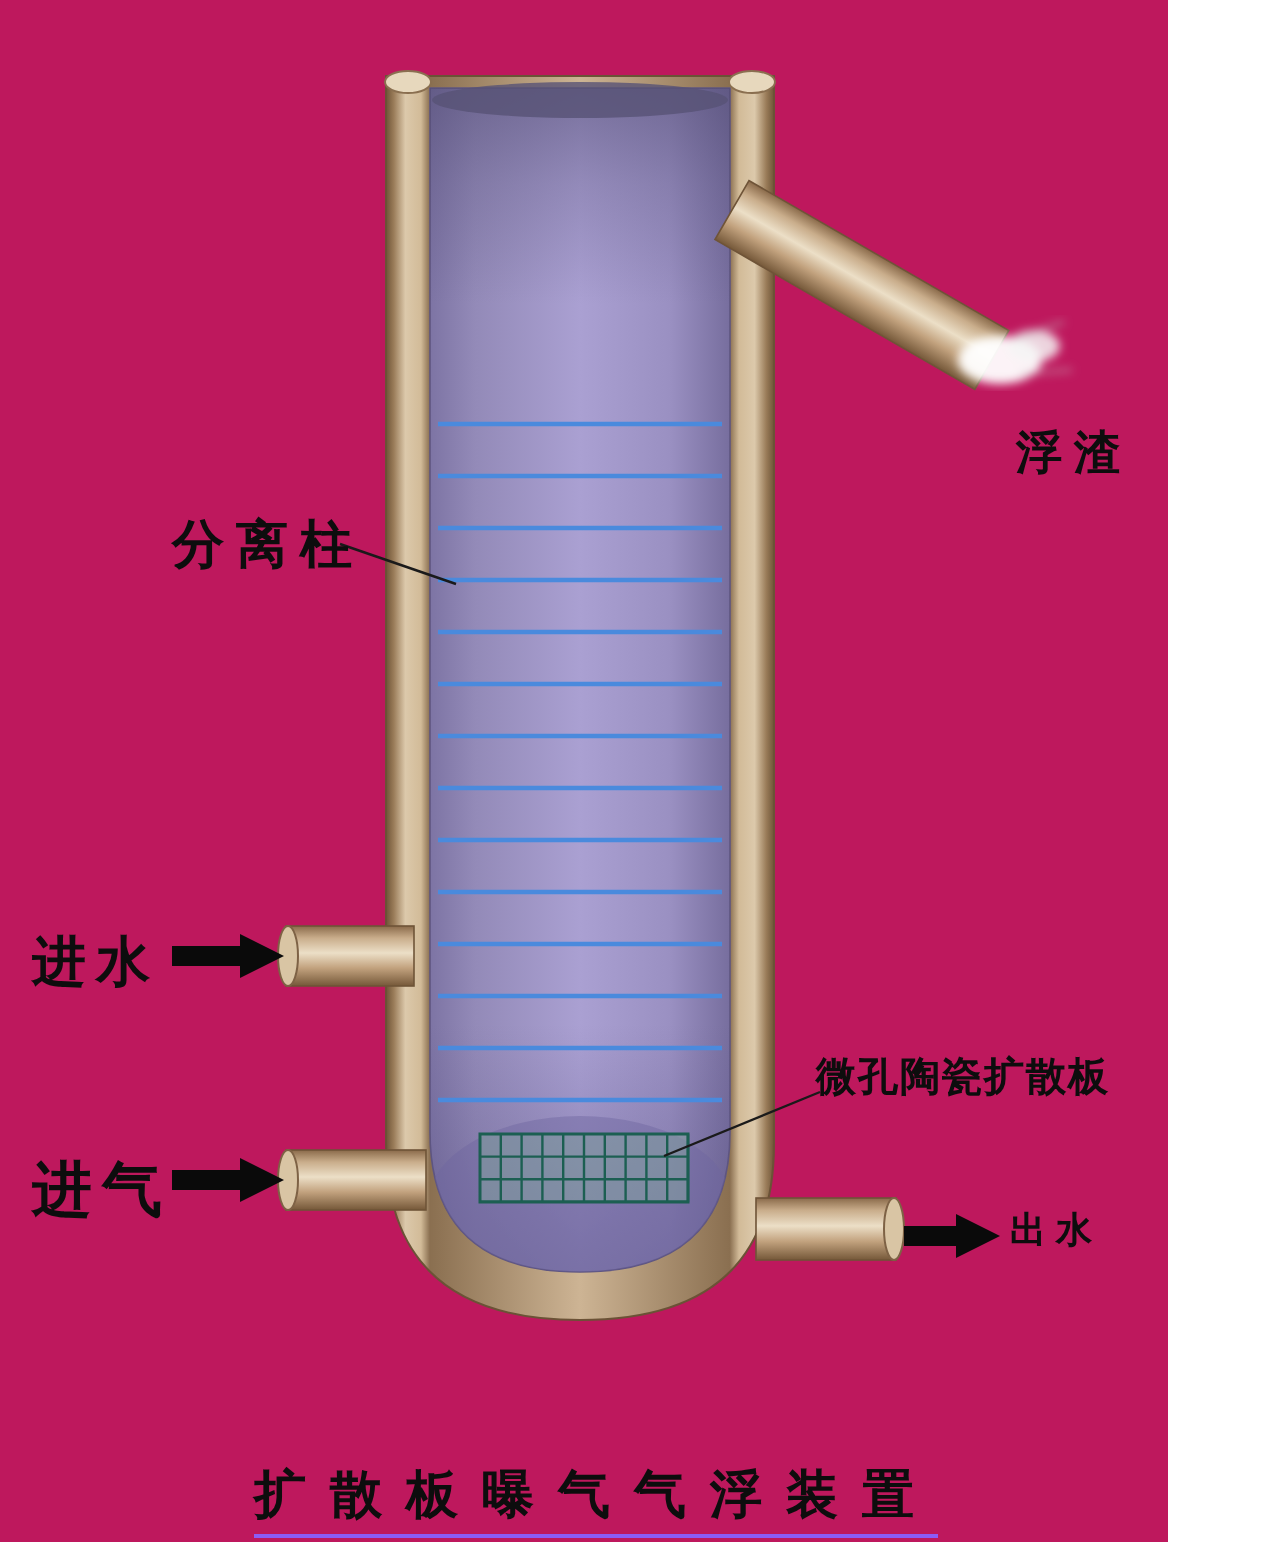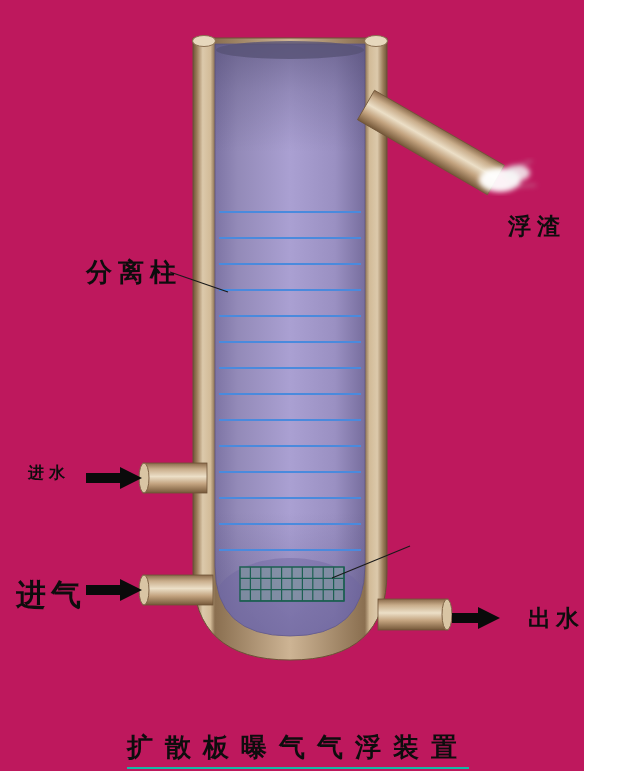--- a/index.html
+++ b/index.html
@@ -14,31 +14,31 @@
   .stage svg{position:absolute;left:0;top:0;}
   .label{
     position:absolute;
     color:#0d0d0d;
     font-weight:700;
     white-space:nowrap;
     user-select:none;
   }
   .label-scum{left:508px;top:211px;font-size:23px;letter-spacing:6px;}
   .label-sep{left:86px;top:255px;font-size:26px;letter-spacing:6px;}
-  .label-inwater{left:28px;top:463px;font-size:16px;letter-spacing:5px;}
+  .label-inwater{left:16px;top:463px;font-size:27px;letter-spacing:5px;}
   .label-inair{left:16px;top:575px;font-size:30px;letter-spacing:5px;}
   .label-plate{left:408px;top:525px;font-size:20px;letter-spacing:1px;}
-  .label-outwater{left:528px;top:603px;font-size:23px;letter-spacing:5px;}
+  .label-outwater{left:505px;top:603px;font-size:18px;letter-spacing:5px;}
   .diagram-title{
     position:absolute;
     left:127px;top:730px;
     font-size:26px;font-weight:700;
     letter-spacing:12px;
     color:#0d0d0d;
-    border-bottom:2px solid #14b8a6;
+    border-bottom:2px solid #8b5cf6;
     padding-bottom:2px;
   }
   #blue-lines line{stroke-width:2.2;}
   #plate-grid line{stroke-width:1.2;}
 </style>
 </head>
 <body>
 
 <div class="stage">
 
@@ -161,16 +161,17 @@
     <polygon points="452,613 478,613 478,607 500,618 478,629 478,623 452,623" fill="#0a0a0a"></polygon>
 
     <line x1="170" y1="272" x2="228" y2="292" stroke="#1a1a1a" stroke-width="1.2"></line>
     <line x1="410" y1="546" x2="332" y2="578" stroke="#1a1a1a" stroke-width="1.2"></line>
   </svg>
 
   <div class="label label-scum">浮渣</div>
   <div class="label label-sep">分离柱</div>
   <div class="label label-inwater">进水</div>
   <div class="label label-inair">进气</div>
+  <div class="label label-plate">微孔陶瓷扩散板</div>
   <div class="label label-outwater">出水</div>
 
   <div class="diagram-title">扩散板曝气气浮装置</div>
 </div>
 
 </body></html>

